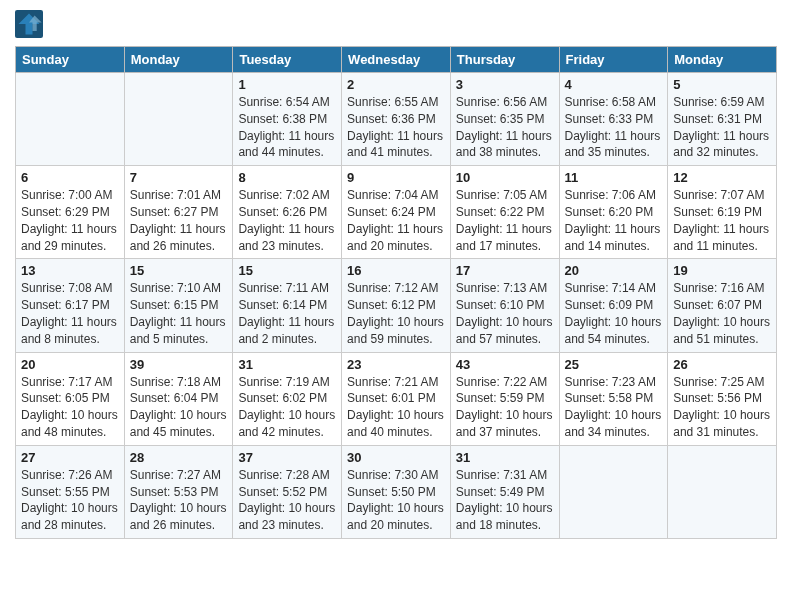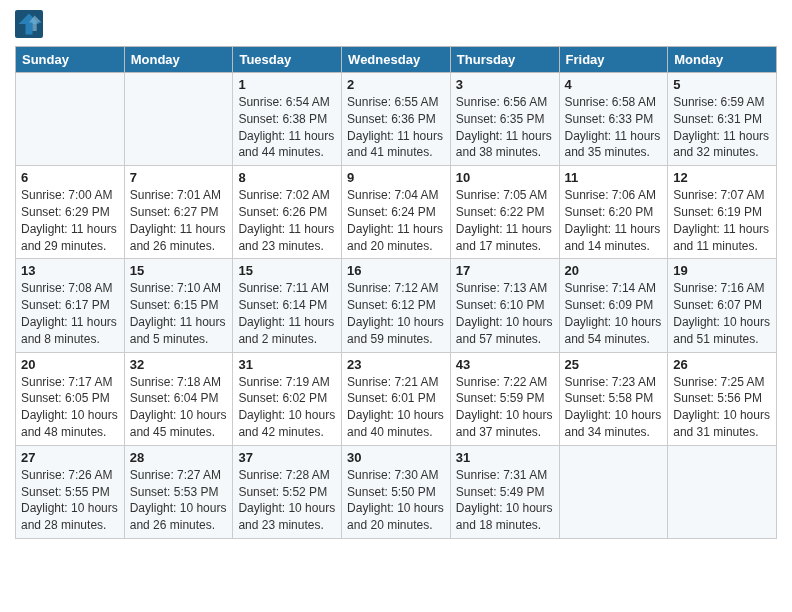--- a/index.html
+++ b/index.html
@@ -143,21 +143,21 @@
             <span class="day-num">19</span>
             <div class="day-info">Sunrise: 7:16 AM<br>Sunset: 6:07 PM<br>Daylight: 10 hours and 51 minutes.</div>
           </td>
         </tr>
         <tr>
           <td>
             <span class="day-num">20</span>
             <div class="day-info">Sunrise: 7:17 AM<br>Sunset: 6:05 PM<br>Daylight: 10 hours and 48 minutes.</div>
           </td>
           <td>
-            <span class="day-num">32</span>
+            <span class="day-num">39</span>
             <div class="day-info">Sunrise: 7:18 AM<br>Sunset: 6:04 PM<br>Daylight: 10 hours and 45 minutes.</div>
           </td>
           <td>
             <span class="day-num">31</span>
             <div class="day-info">Sunrise: 7:19 AM<br>Sunset: 6:02 PM<br>Daylight: 10 hours and 42 minutes.</div>
           </td>
           <td>
             <span class="day-num">23</span>
             <div class="day-info">Sunrise: 7:21 AM<br>Sunset: 6:01 PM<br>Daylight: 10 hours and 40 minutes.</div>
           </td>

